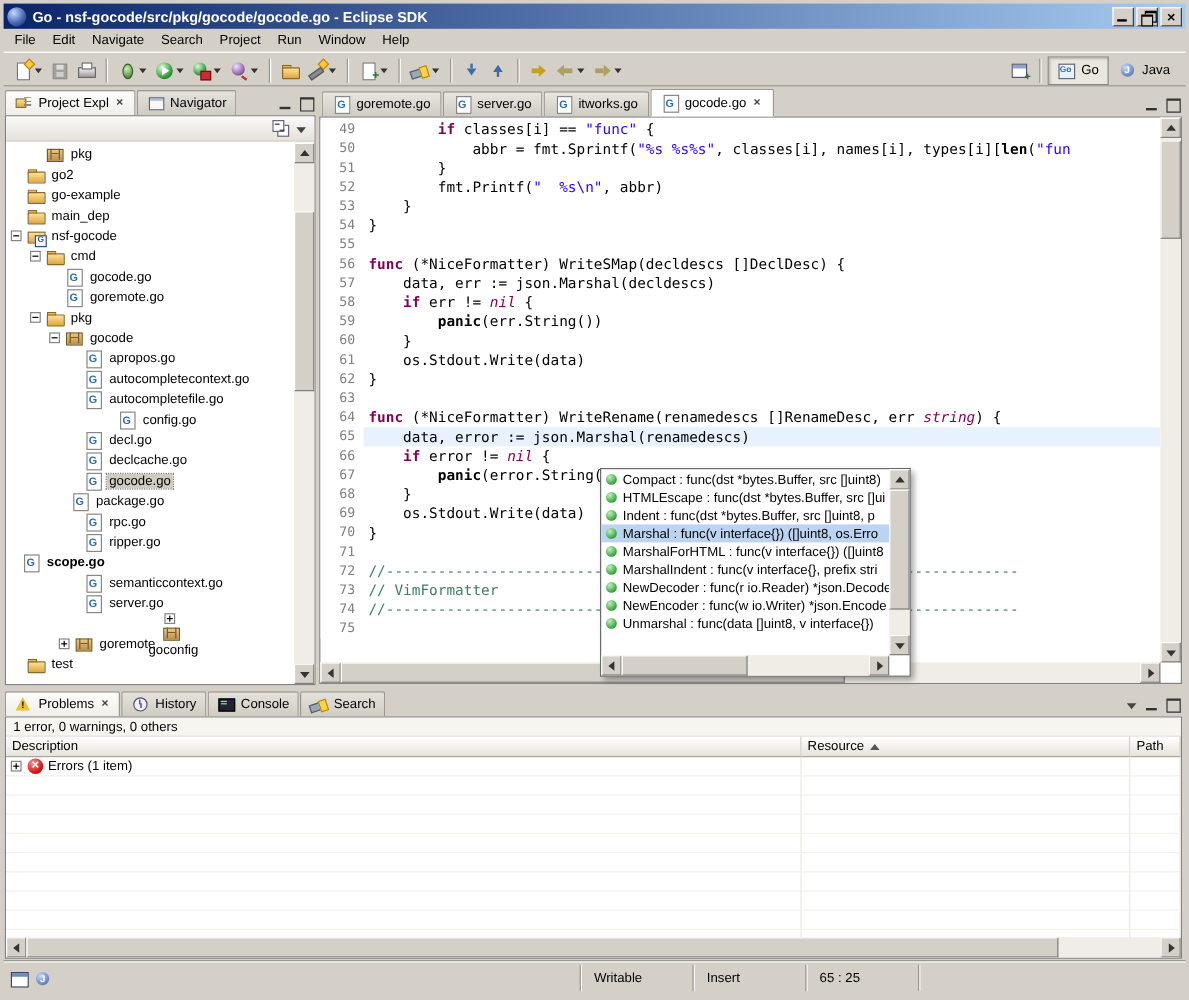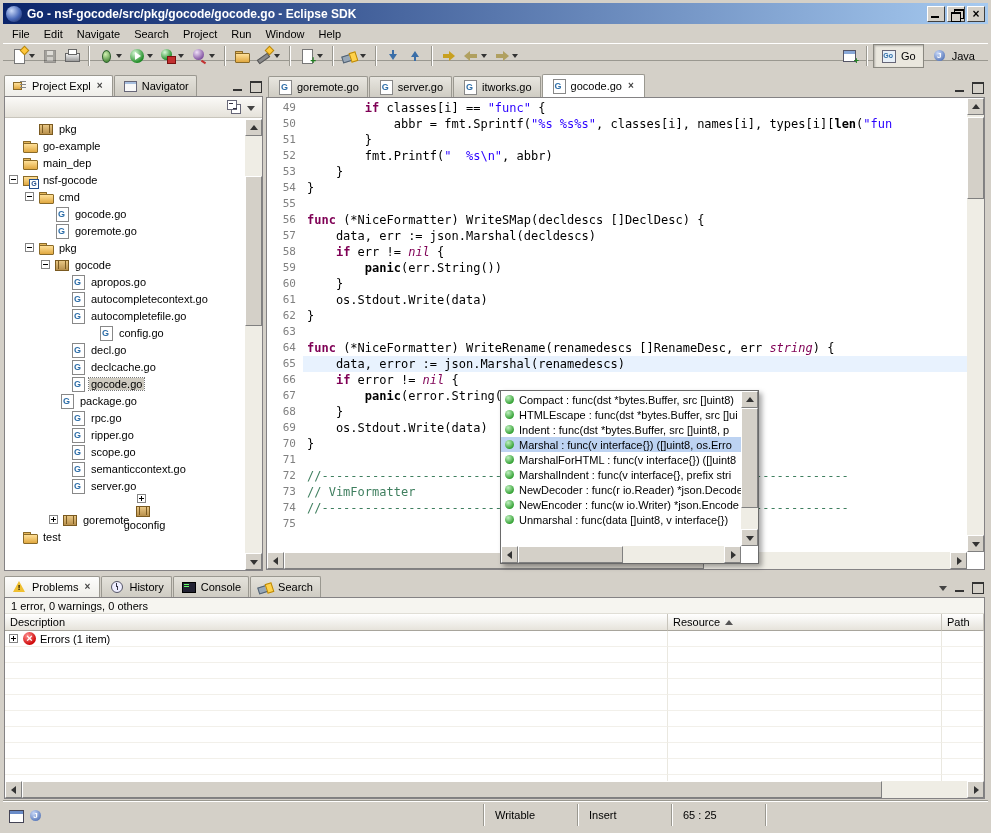--- a/index.html
+++ b/index.html
@@ -13,21 +13,21 @@
   .title-text{font-weight:bold;font-size:12px;margin-left:5px;flex:1;white-space:nowrap;overflow:hidden}
   .wbtn{width:18px;height:16px;background:#D4D0C8;border:1px solid;border-color:#FFFFFF #404040 #404040 #FFFFFF;margin-left:2px;position:relative}
   .win-min-glyph::before{content:"";position:absolute;left:3px;bottom:3px;width:8px;height:2px;background:#000}
   .win-restore-glyph::before{content:"";position:absolute;left:6px;top:2px;width:8px;height:7px;border:1px solid #000;border-top-width:2px}
   .win-restore-glyph::after{content:"";position:absolute;left:3px;top:5px;width:8px;height:7px;border:1px solid #000;border-top-width:2px;background:#D4D0C8}
   .win-close-glyph::before{content:"×";position:absolute;inset:0;text-align:center;font:bold 12px/14px "Liberation Sans",sans-serif;color:#000}
 
   
   .menubar{position:absolute;left:3px;top:24px;right:3px;height:19px;display:flex;align-items:center;padding-left:2px}
   .menu-item{padding:2px 7px}
-  .toolbar{position:absolute;left:3px;top:43px;right:3px;height:18px;border-top:1px solid #FFFFFF;border-bottom:1px solid #9A9890;display:flex;align-items:flex-start;padding:0 5px}
+  .toolbar{position:absolute;left:3px;top:43px;right:3px;height:29px;border-top:1px solid #FFFFFF;border-bottom:1px solid #9A9890;display:flex;align-items:flex-end;padding:0 5px}
   .tb-left{display:flex;align-items:center}
   .tbtn{height:24px;display:flex;align-items:center;padding:2px 2px;border:1px solid transparent}
   .tbtn.disabled{opacity:.4;filter:grayscale(1)}
   .drop{width:9px;height:100%;display:flex;align-items:center;justify-content:center}
   .drop::before{content:"";border-left:3px solid transparent;border-right:3px solid transparent;border-top:4px solid #333}
   .tsep{width:2px;height:20px;border-left:1px solid #9A9890;border-right:1px solid #FFFFFF;margin:0 5px}
   .persp{margin-left:auto;display:flex;align-items:center}
   .persp-btn{display:flex;align-items:center;gap:4px;padding:2px 7px;height:24px;border:1px solid transparent}
   .persp-btn.active{background:#EAE7DE;border:1px solid #8A8880;box-shadow:inset 1px 1px 2px rgba(0,0,0,.25)}
 
@@ -310,20 +310,25 @@
       </div>
       <div class="tree" id="tree">
           <div class="titem" style="padding-left: 20px;">
             <span class="expspace"></span>
             <span class="ic package-icon"></span>
             <span class="tlabel">pkg</span>
           </div>
           <div class="titem" style="padding-left: 4px;">
             <span class="expspace"></span>
             <span class="ic folder-icon"></span>
+            <span class="tlabel">go2</span>
+          </div>
+          <div class="titem" style="padding-left: 4px;">
+            <span class="expspace"></span>
+            <span class="ic folder-icon"></span>
             <span class="tlabel">go-example</span>
           </div>
           <div class="titem" style="padding-left: 4px;">
             <span class="expspace"></span>
             <span class="ic folder-icon"></span>
             <span class="tlabel">main_dep</span>
           </div>
           <div class="titem" style="padding-left: 4px;">
             <span class="exp"></span>
             <span class="ic go-project-icon"></span>
@@ -397,21 +402,21 @@
           <div class="titem" style="padding-left: 52px;">
             <span class="expspace"></span>
             <span class="ic go-file-icon"></span>
             <span class="tlabel">rpc.go</span>
           </div>
           <div class="titem" style="padding-left: 52px;">
             <span class="expspace"></span>
             <span class="ic go-file-icon"></span>
             <span class="tlabel">ripper.go</span>
           </div>
-          <div class="titem" style="padding-left: 52px;">
+          <div class="titem" style=" font-weight: bold;">
             <span class="expspace"></span>
             <span class="ic go-file-icon"></span>
             <span class="tlabel">scope.go</span>
           </div>
           <div class="titem" style="padding-left: 52px;">
             <span class="expspace"></span>
             <span class="ic go-file-icon"></span>
             <span class="tlabel">semanticcontext.go</span>
           </div>
           <div class="titem" style="padding-left: 52px;">

